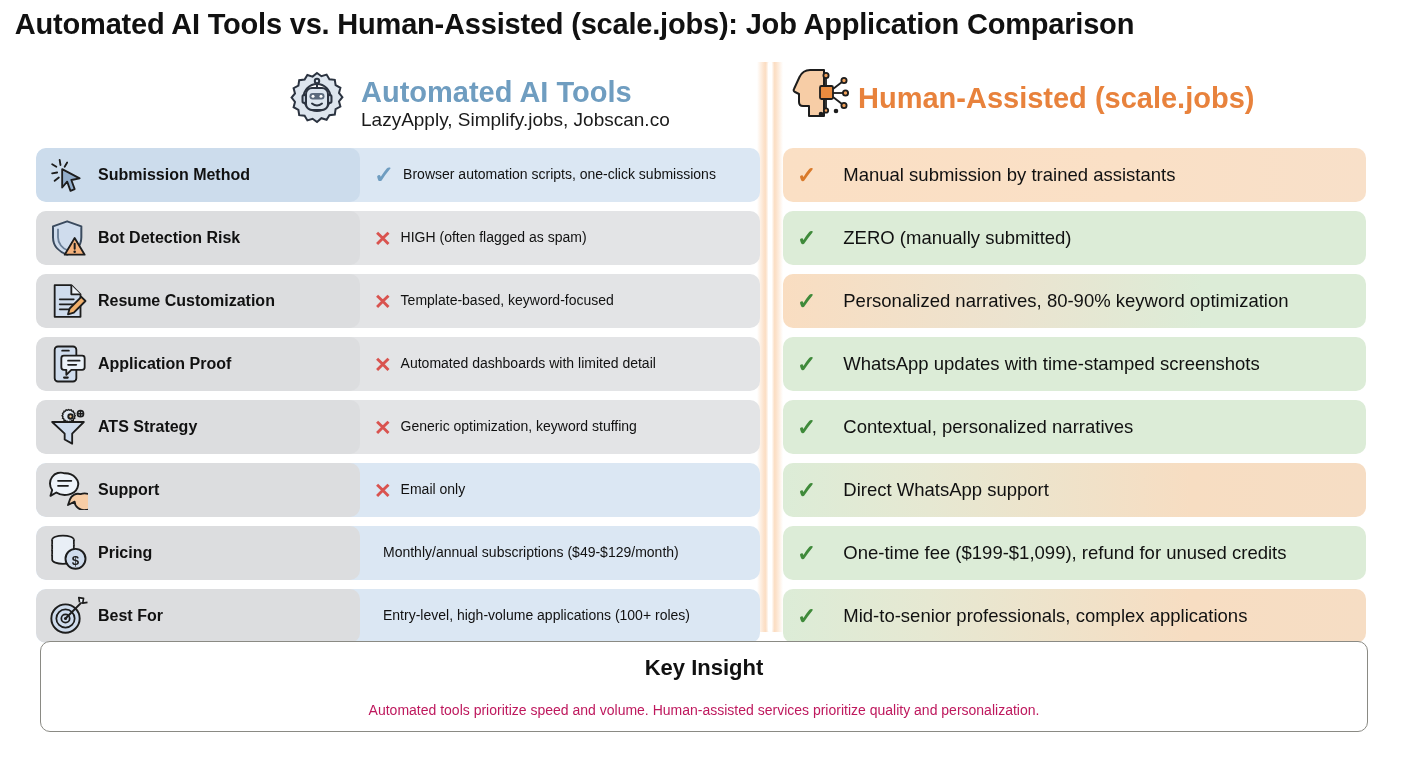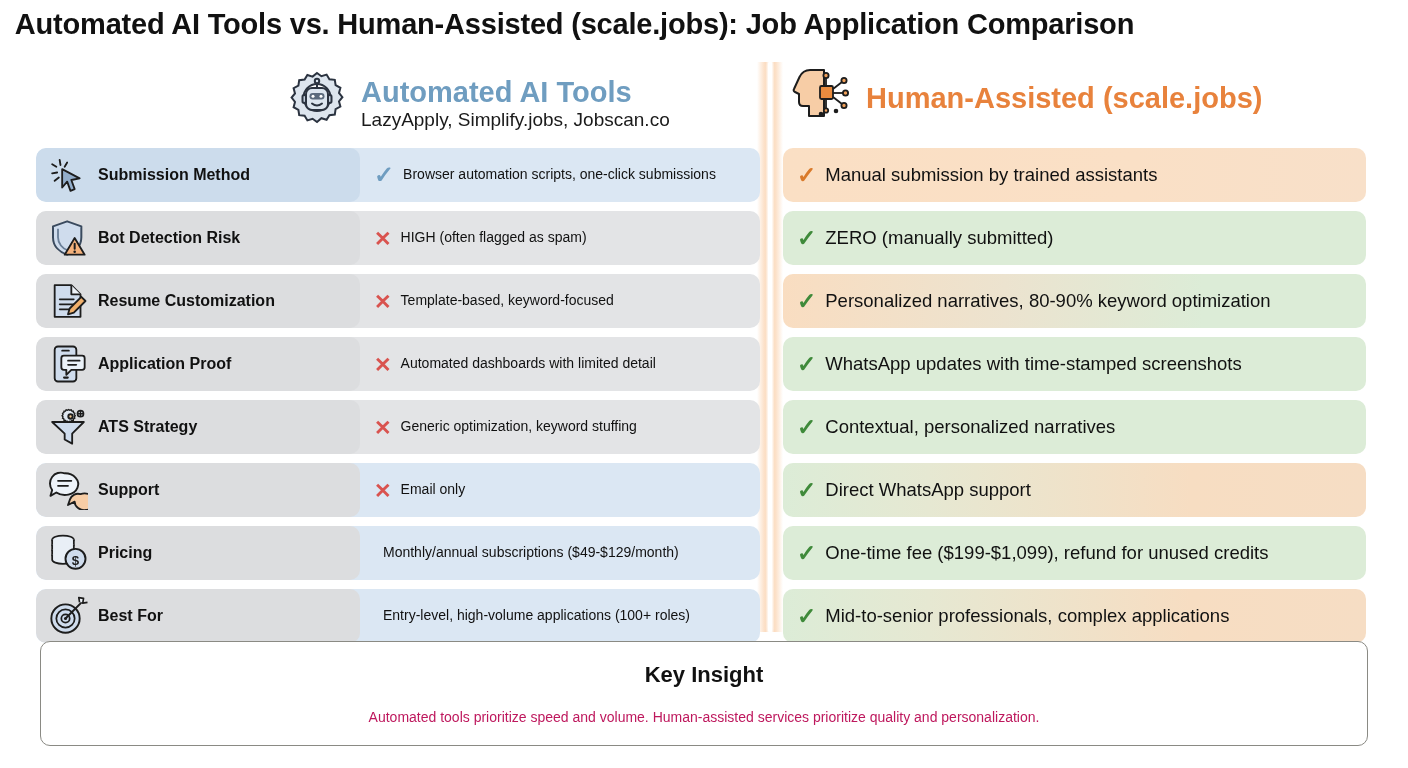--- a/index.html
+++ b/index.html
@@ -28,21 +28,21 @@
   }
   .hdr-left-txt{display:flex;flex-direction:column;justify-content:center;}
   .hdr-left-title{
     font-size:29px;font-weight:bold;color:#6f9dc0;line-height:1.06;
   }
   .hdr-left-sub{
     font-size:19px;color:#1a1a1a;line-height:1.15;margin-top:1px;
   }
   .hdr-right{
     position:absolute;left:790px;top:62px;width:580px;height:72px;
-    display:flex;align-items:center;gap:12px;
+    display:flex;align-items:center;gap:4px;
   }
   .hdr-right-title{
     font-size:29px;font-weight:bold;color:#e8823c;line-height:1.06;
   }
 
   
   .divider{
     position:absolute;left:757px;top:62px;width:26px;height:570px;
     background:linear-gradient(to right,
       rgba(255,237,222,0) 0%,
@@ -86,21 +86,21 @@
   }
 
   
   .right-cell{
     position:absolute;left:783px;top:0;width:583px;height:54px;
     border-radius:10px;
     display:flex;align-items:center;gap:9px;padding-left:14px;
     box-sizing:border-box;
   }
   .right-value-text{
-    font-size:18.5px;color:#111111;line-height:1.12;
+    font-size:18.5px;color:#111111;line-height:1.12;margin-left:18px;
   }
 
   
   .lv-blue{background:#dbe7f3;}
   .lv-gray{background:#e3e4e6;}
   .ll-blue{background:#ccdcec;}
   .ll-gray{background:#dcdddf;}
 
   .rv-orange{background:linear-gradient(to right,#fadfc4 0%,#fae0c6 60%,#f8e0c9 100%);}
   .rv-green{background:#dcecd7;}
@@ -113,21 +113,21 @@
   .mk-x-red{color:#d9534f;font-size:21px;}
   .mk-check-green{color:#3f8a3a;font-size:23px;}
   .mk-check-orange{color:#d97a2b;font-size:23px;}
   .mk-none{width:0;}
 
   
   .ic{flex:0 0 auto;width:40px;height:40px;display:block;}
 
   
   .insight{
-    position:absolute;left:40px;top:641px;width:1328px;height:105px;
+    position:absolute;left:40px;top:641px;width:1328px;height:91px;
     border:1.6px solid #8a8a84;border-radius:10px;background:#ffffff;
     box-sizing:border-box;
     display:flex;flex-direction:column;align-items:center;justify-content:center;
     gap:5px;
   }
   .insight-title{font-size:22px;font-weight:bold;color:#111111;}
   .insight-body{font-size:14px;color:#be185d;margin-top:16px;}
 </style>
 </head>
 <body>

